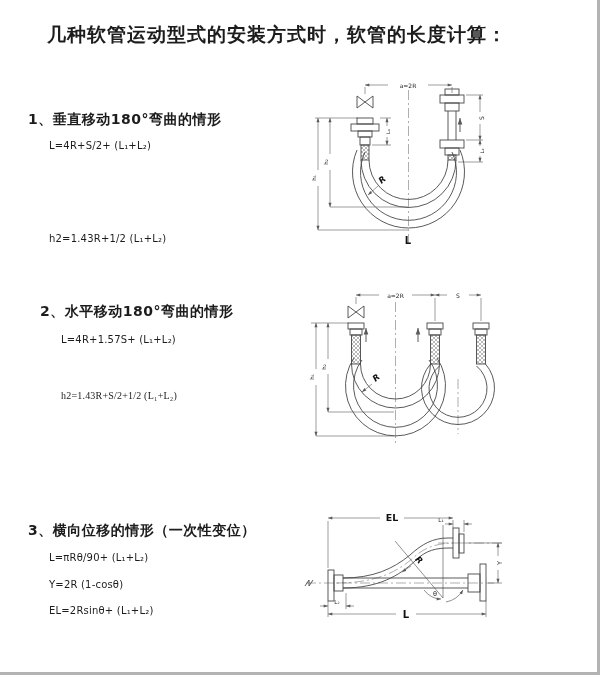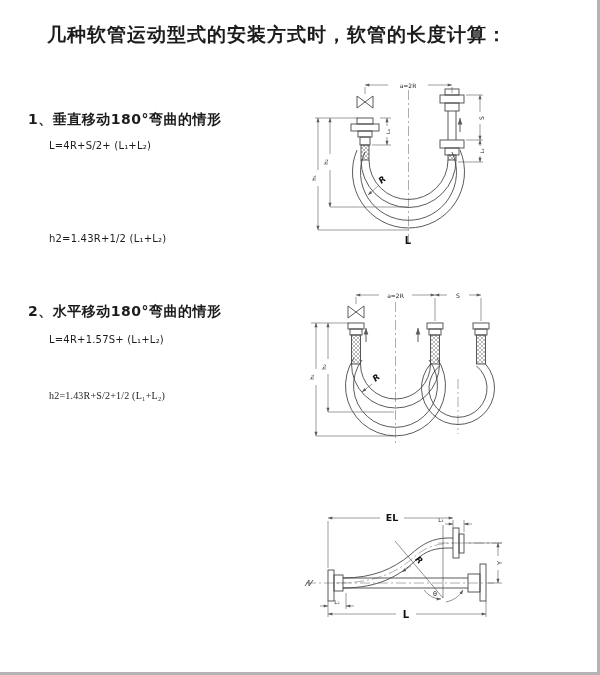--- a/index.html
+++ b/index.html
@@ -28,26 +28,32 @@
 <div class="page">
 
   <div class="title">几种软管运动型式的安装方式时，软管的长度计算：</div>
 
   <div class="sec" style="top:111px;height:105px;">
     <div class="heading">1、垂直移动180°弯曲的情形</div>
     <div class="formula" style="top:29px;">L=4R+S/2+ (L₁+L₂)</div>
     <div class="formula" style="top:85px;margin-top:37px;">h2=1.43R+1/2 (L₁+L₂)</div>
   </div>
 
-  <div class="sec" style="top:303px;height:105px;">
+  <div class="sec" style="top:303px;height:105px;margin-left:12px;">
     <div class="heading">2、水平移动180°弯曲的情形</div>
     <div class="formula" style="top:31px;">L=4R+1.57S+ (L₁+L₂)</div>
     <div class="formula" style="top:87px;font-family:Liberation Serif, serif;">h2=1.43R+S/2+1/2 (L₁+L₂)</div>
   </div>
 
+  <div class="sec" style="top:522px;height:105px;">
+    <div class="heading">3、横向位移的情形（一次性变位）</div>
+    <div class="formula" style="top:30px;">L=πRθ/90+ (L₁+L₂)</div>
+    <div class="formula" style="top:57px;">Y=2R (1-cosθ)</div>
+    <div class="formula" style="top:83px;">EL=2Rsinθ+ (L₁+L₂)</div>
+  </div>
 
   <svg class="diagram" style="left:312px;top:74px;" width="224" height="184" viewBox="0 0 224 184">
     <defs>
       <marker id="a1" viewBox="0 0 8 6" refX="7.6" refY="3" markerWidth="8" markerHeight="6" orient="auto-start-reverse">
         <path d="M0.4,0.4 L7.6,3 L0.4,5.6 z" fill="#5a5a5a"></path>
       </marker>
       <pattern id="h1p" width="4" height="4" patternUnits="userSpaceOnUse">
         <path d="M0,0 L4,4 M4,0 L0,4" stroke="#8a8a8a" stroke-width="0.6"></path>
       </pattern>
     </defs>

